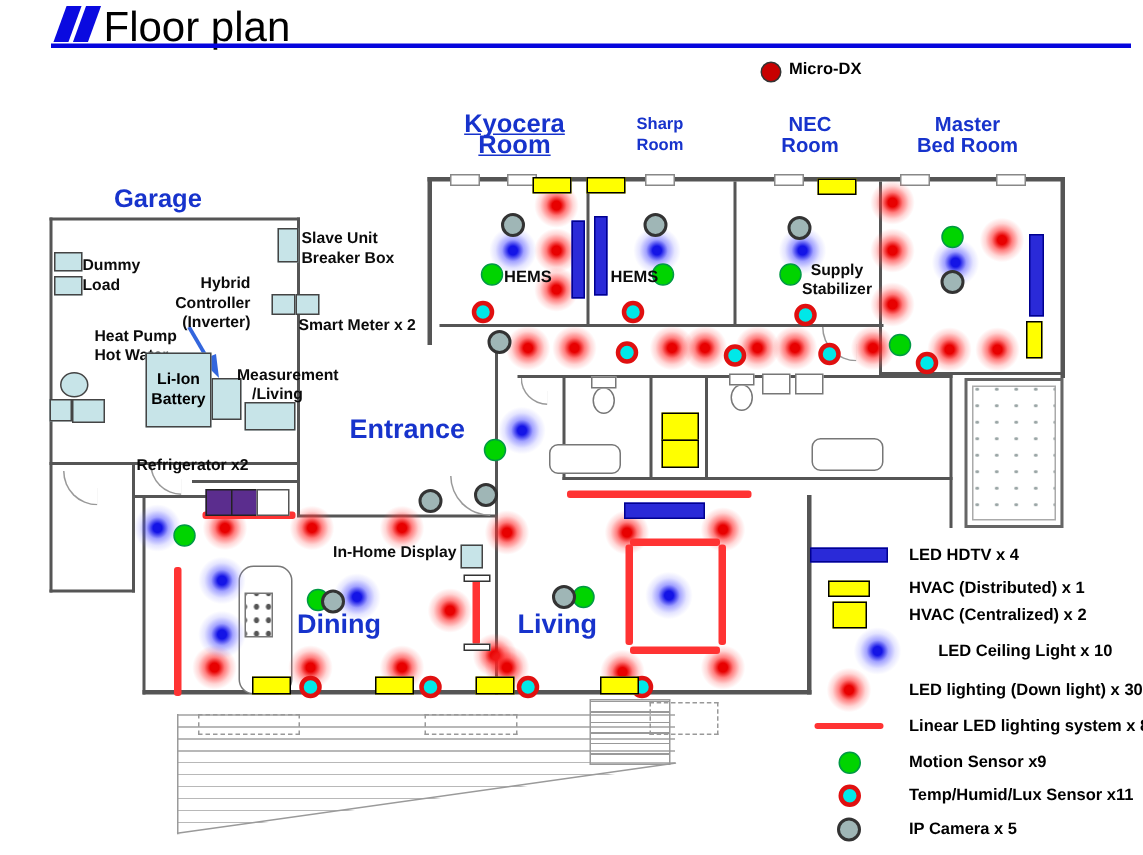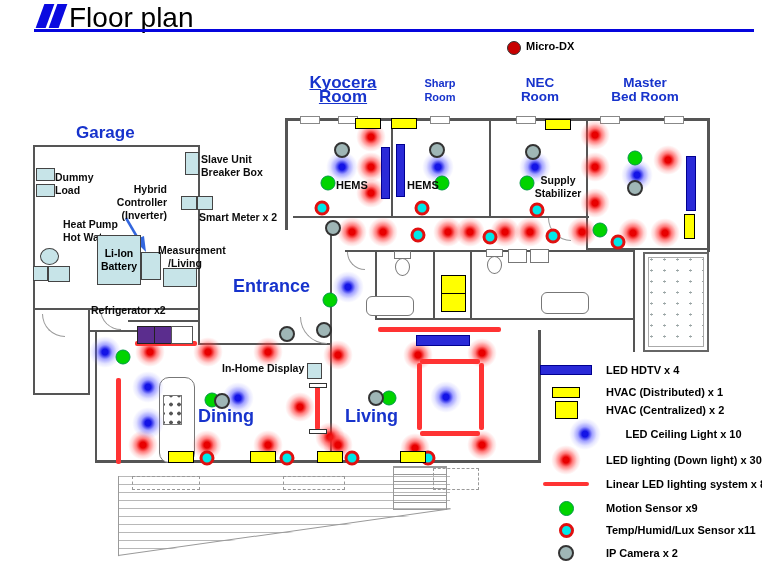--- a/index.html
+++ b/index.html
@@ -362,16 +362,16 @@
       <div class="lrow" style="top: 165px;">
         <div class="lsw">
           <div class="sym-temp"></div>
         </div>
         <div class="llab">Temp/Humid/Lux Sensor x11</div>
       </div>
       <div class="lrow" style="top: 188px;">
         <div class="lsw">
           <div class="sym-camera"></div>
         </div>
-        <div class="llab">IP Camera x 2</div>
+        <div class="llab">IP Camera x 5</div>
       </div>
     </div>
 </div>
 
 </body></html>

